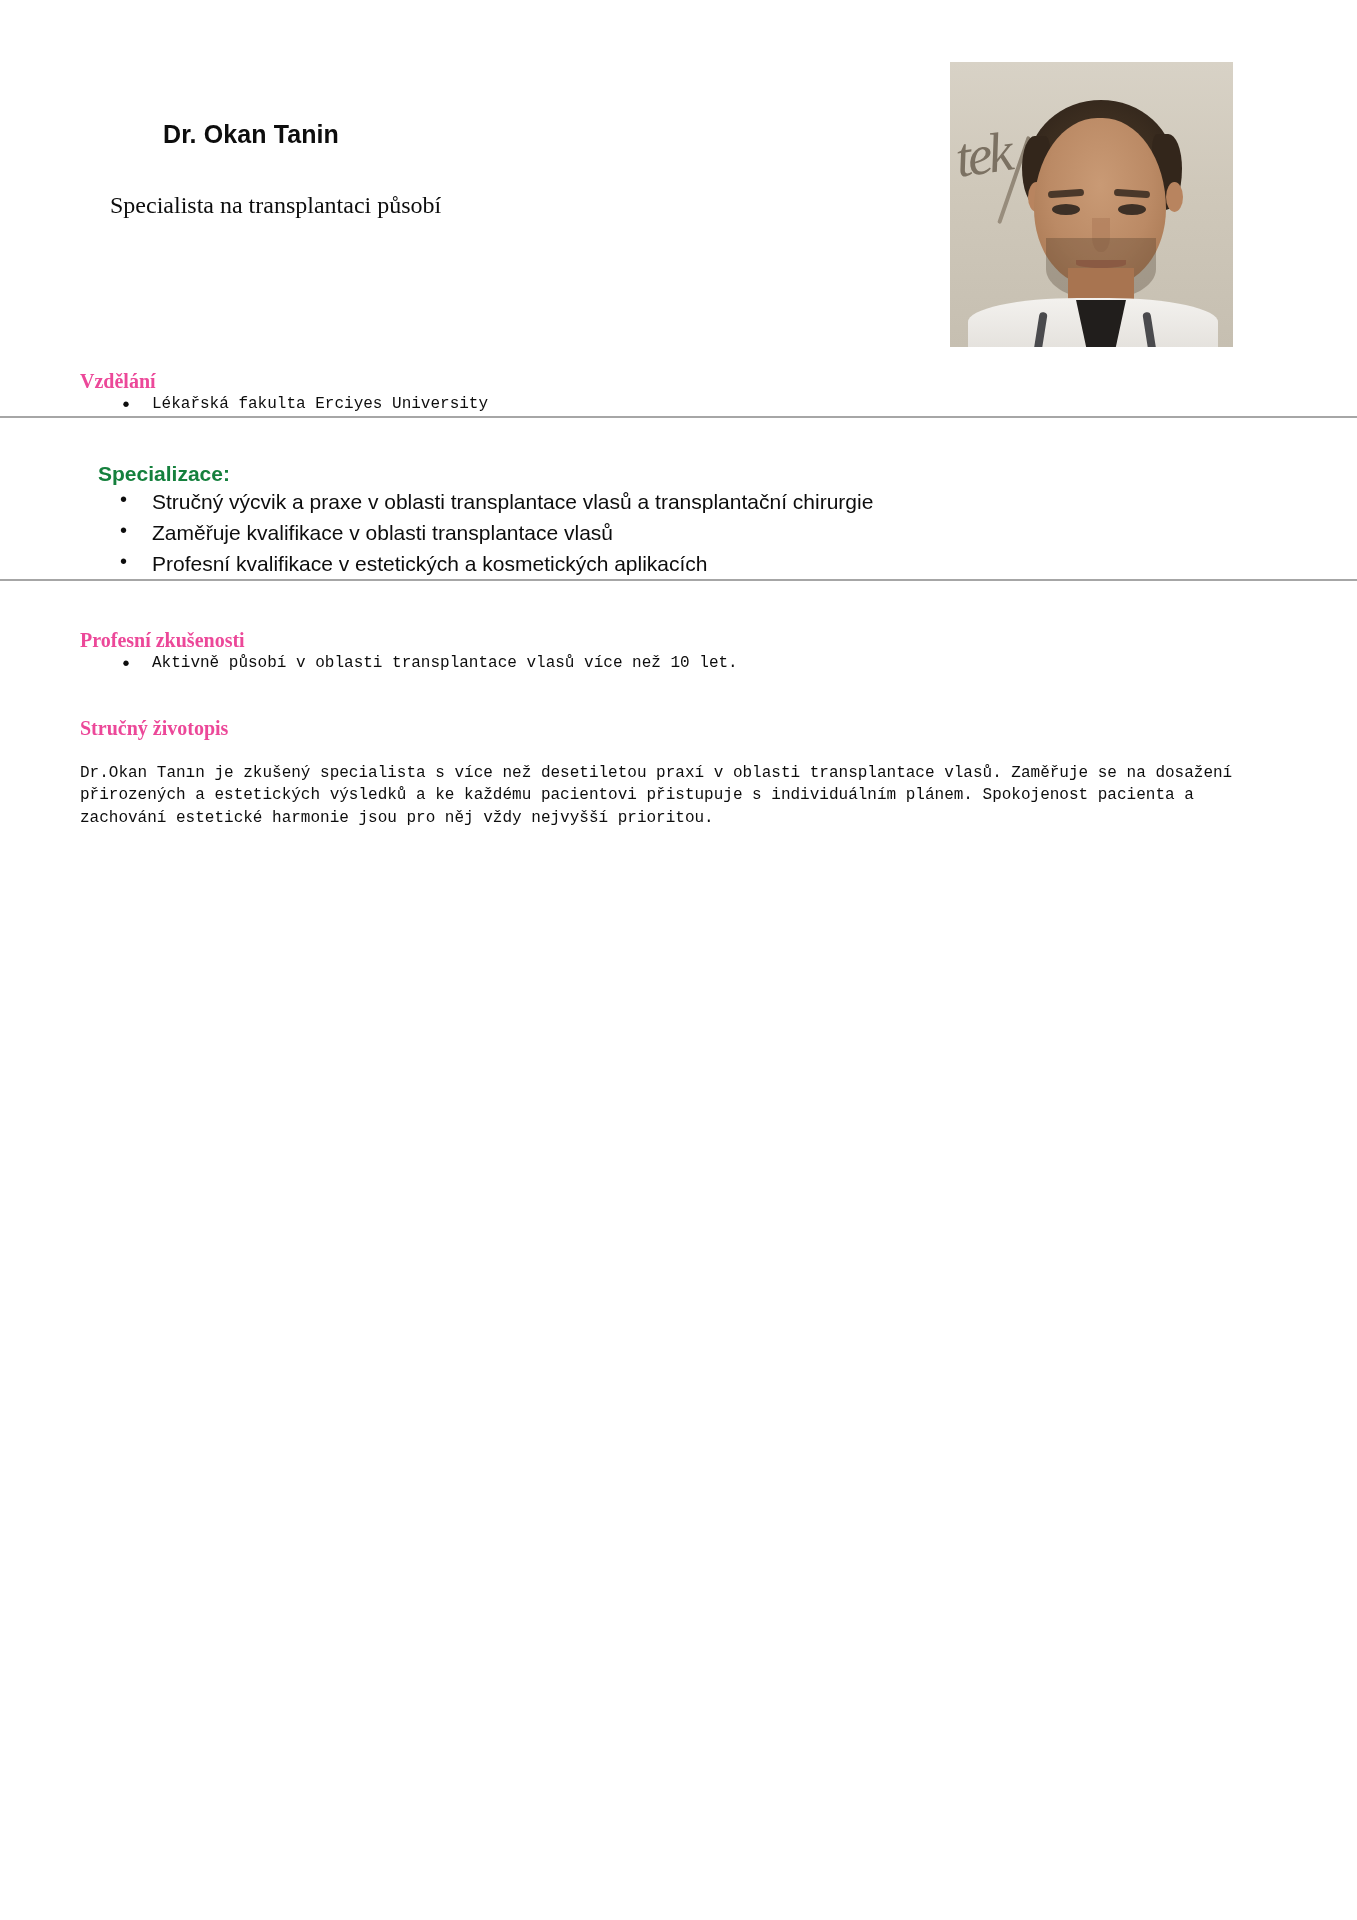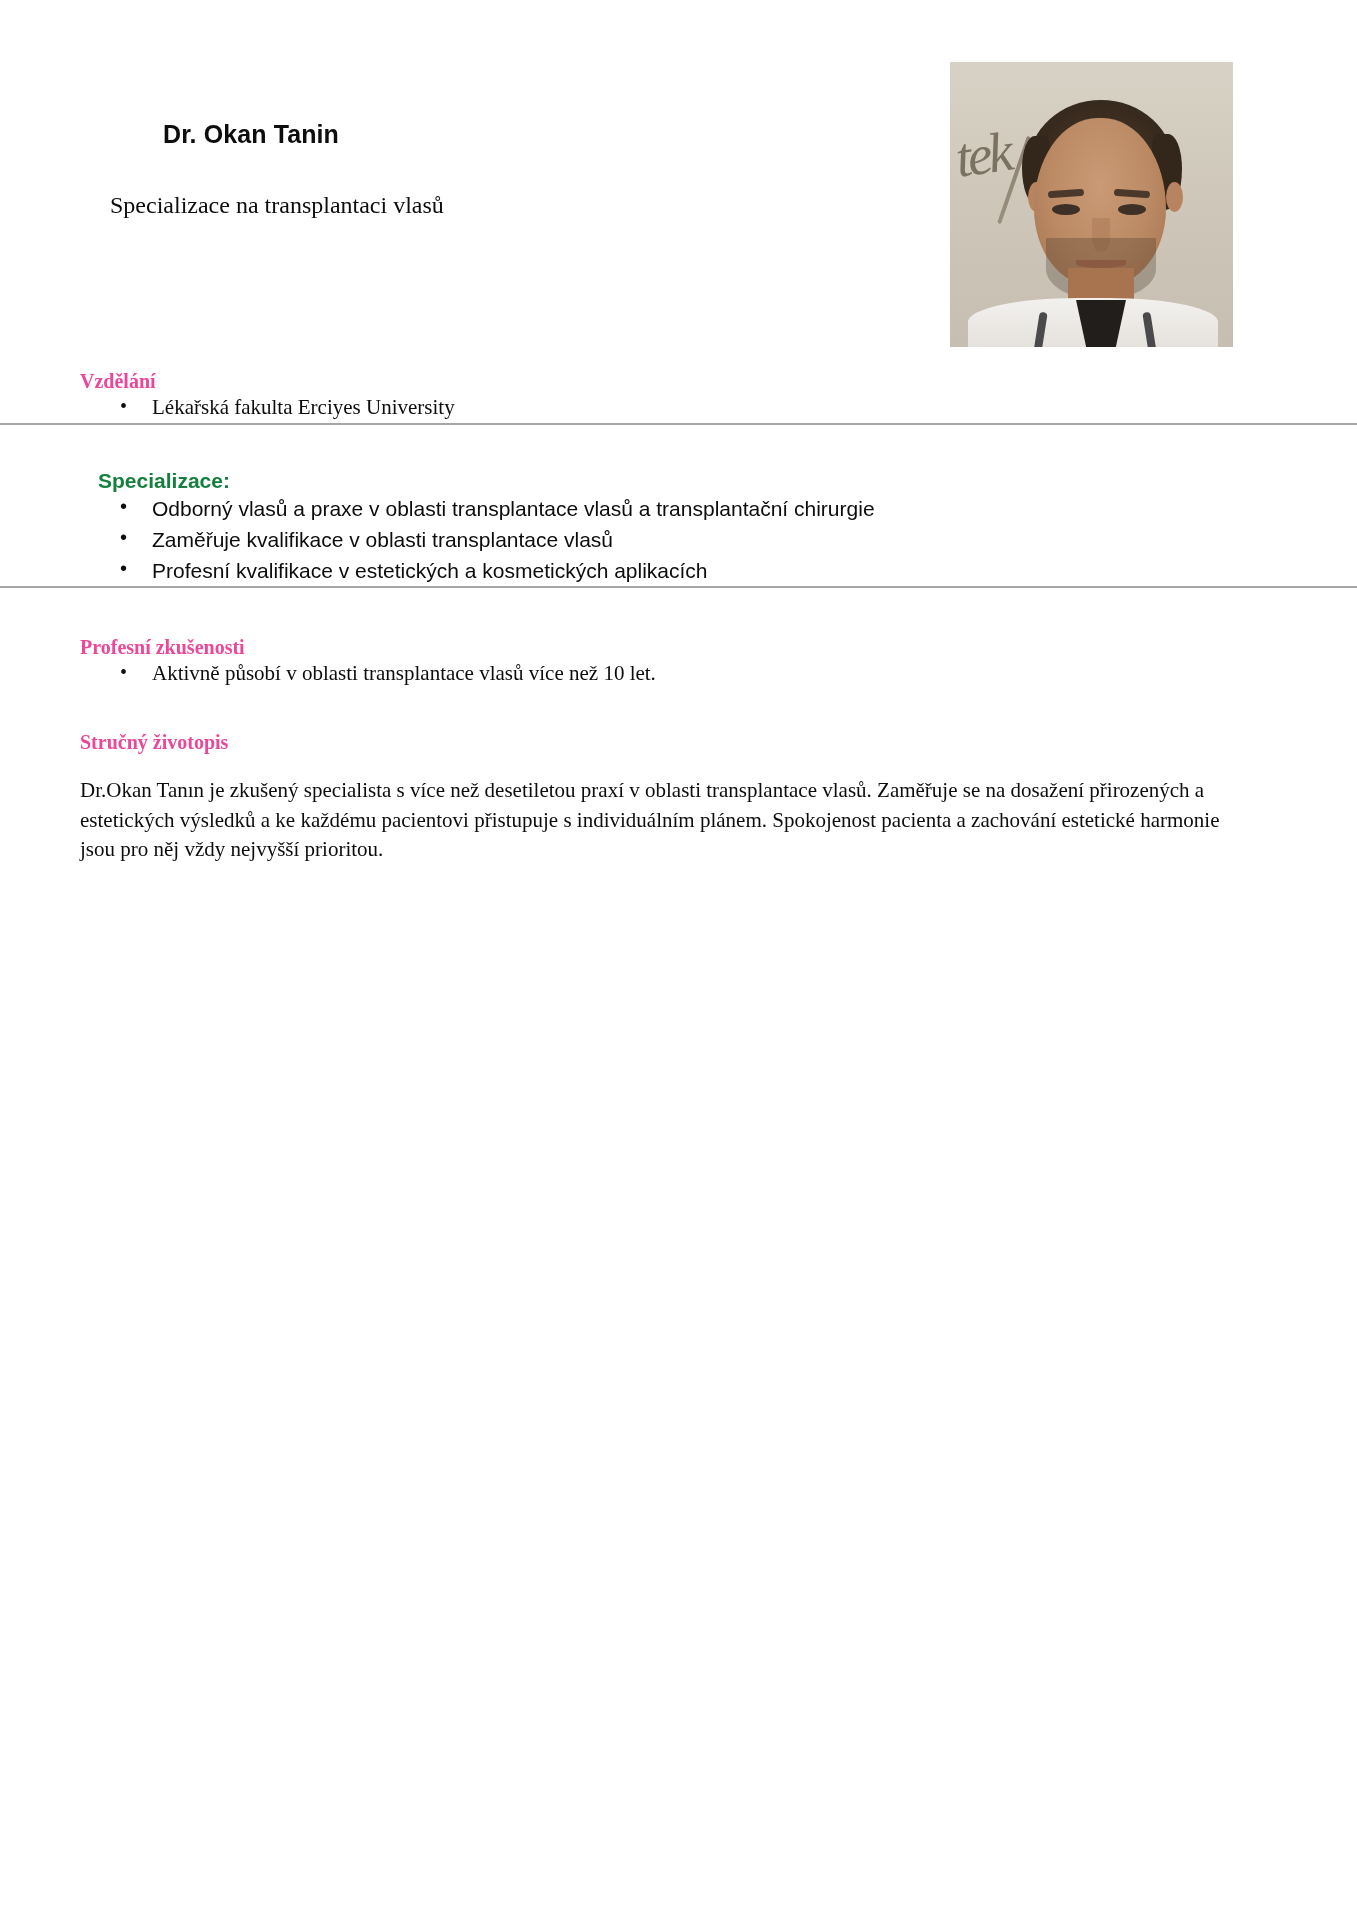--- a/index.html
+++ b/index.html
@@ -229,22 +229,22 @@
   ul.bullets li:before {
     content: "•";
     position: absolute;
     left: 40px;
     top: -1px;
     font-size: 20px;
     line-height: inherit;
   }
 
   .serif-body {
-    font-family: Liberation Serif, serif;
-    font-size: 21px;
+    font-family: Liberation Mono, monospace;
+    font-size: 16px;
     line-height: 1.42;
     color: #0d0d0d;
   }
   .sans-body {
     font-family: "Liberation Sans", "DejaVu Sans", sans-serif;
     font-size: 21px;
     line-height: 1.48;
     color: #0d0d0d;
   }
 
@@ -274,21 +274,21 @@
   .bio-text { margin-top: 22px; padding-right: 30px; text-align: left; }
 </style>
 </head>
 <body>
 
 <div class="page">
 
   <div class="header">
 
     <div class="doc-name">Dr. Okan Tanin</div>
-    <div class="doc-subtitle">Specializace na transplantaci vlasů</div>
+    <div class="doc-subtitle">Specialista na transplantaci působí</div>
 
     <div class="photo-frame">
       <div class="photo-bg"></div>
       <div class="wall-stroke"></div>
       <div class="wall-script">tek</div>
       <div class="hair"></div>
       <div class="ear-l"></div>
       <div class="ear-r"></div>
       <div class="head"></div>
       <div class="brow-l"></div>
@@ -311,21 +311,21 @@
     <ul class="bullets serif-body edu-list">
       <li>Lékařská fakulta Erciyes University</li>
     </ul>
   </div>
 
   <hr class="rule rule-1">
 
   <div class="section">
     <div class="h-sans spec-head">Specializace:</div>
     <ul class="bullets sans-body spec-list">
-      <li>Odborný vlasů a praxe v oblasti transplantace vlasů a transplantační chirurgie</li>
+      <li>Stručný výcvik a praxe v oblasti transplantace vlasů a transplantační chirurgie</li>
       <li>Zaměřuje kvalifikace v oblasti transplantace vlasů</li>
       <li>Profesní kvalifikace v estetických a kosmetických aplikacích</li>
     </ul>
   </div>
 
   <hr class="rule rule-2">
 
   <div class="section">
     <div class="h-serif exp-head">Profesní zkušenosti</div>
     <ul class="bullets exp-list">

